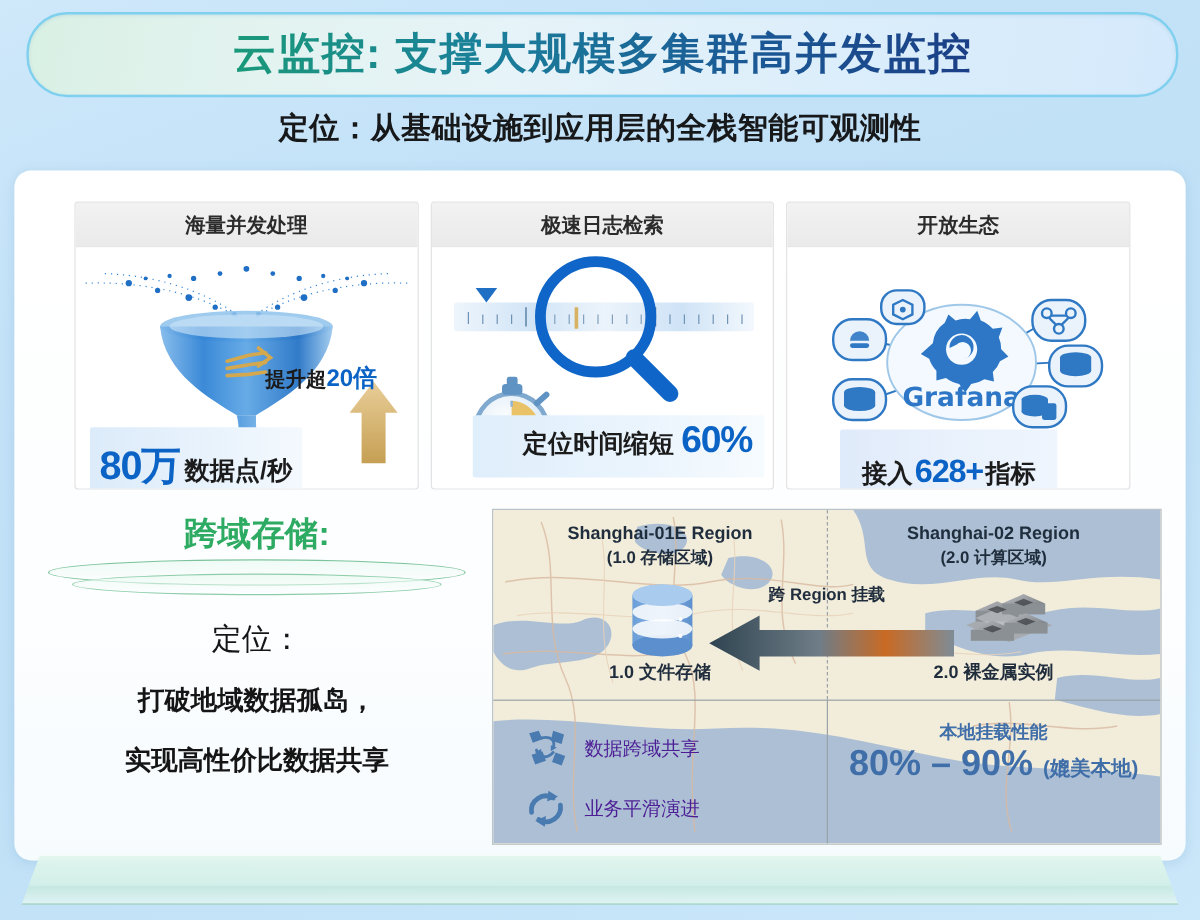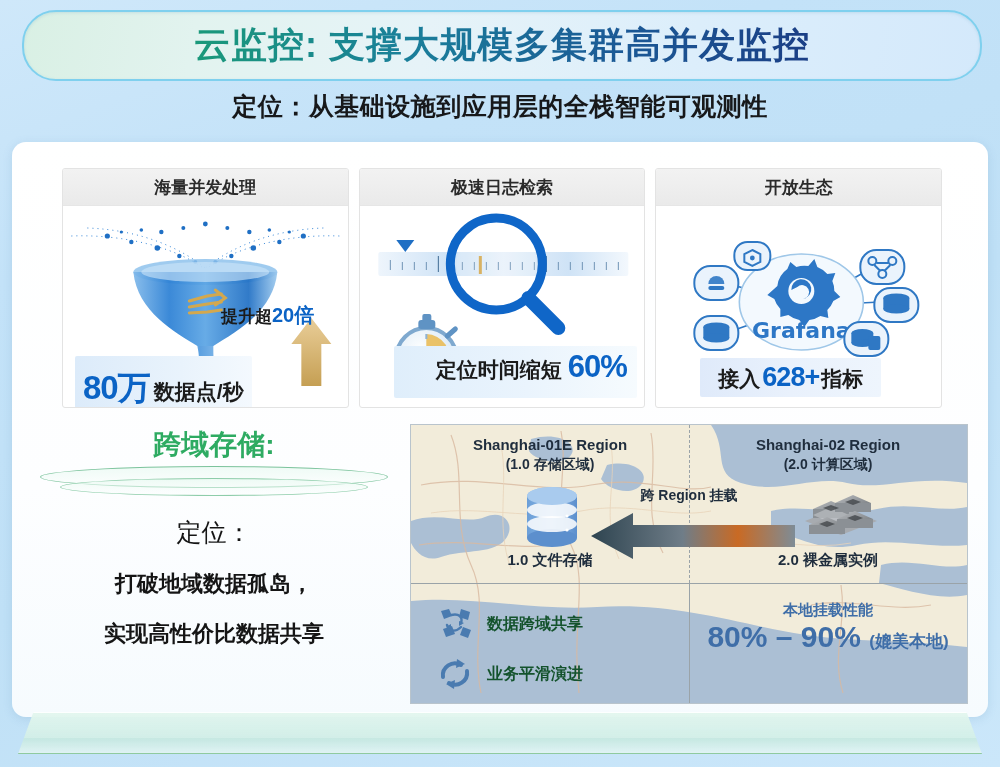--- a/index.html
+++ b/index.html
@@ -69,21 +69,21 @@
     background:linear-gradient(90deg,#dfeefb 0%,#eaf4fd 55%,#f6fbfe 100%);
     padding:3px 10px 13px 42px;border-radius:2px;white-space:nowrap;
     display:flex;align-items:baseline;
   }
   .c2-label{font-size:21px;font-weight:bold;color:#1b1b1b;}
   .c2-num{font-size:31px;font-weight:bold;color:#0b63c5;margin-left:6px;letter-spacing:-1px;}
   
   .card3-pill{
     position:absolute;left:44px;top:152px;
     background:linear-gradient(90deg,#dfeafa 0%,#e9f1fc 50%,#eef5fd 100%);
-    padding:4px 18px;border-radius:2px;white-space:nowrap;
+    padding:20px 18px;border-radius:2px;white-space:nowrap;
     display:flex;align-items:baseline;
   }
   .c3-t{font-size:21px;font-weight:bold;color:#1b1b1b;}
   .c3-n{font-size:27px;font-weight:bold;color:#0b63c5;margin:0 2px;letter-spacing:-1px;}
   
   .lower{position:absolute;left:0;top:282px;width:976px;height:285px;}
   .left-col{position:absolute;left:22px;top:0;width:360px;height:285px;}
   .green-head{
     text-align:center;color:#2eab62;font-weight:bold;font-size:28px;line-height:1.22;
     margin-top:4px;text-shadow:0 1px 0 rgba(255,255,255,.9);
@@ -115,21 +115,21 @@
   .reg-title .sub{font-size:14px;}
   .reg-foot{
     position:absolute;width:50%;top:126px;text-align:center;
     font-size:15px;font-weight:bold;color:#1f2d3d;
   }
   .arrow-label{
     position:absolute;left:50%;transform:translateX(-50%);top:62px;
     font-size:14px;font-weight:bold;color:#1f2d3d;white-space:nowrap;
   }
   .bl-item{display:flex;align-items:center;gap:12px;margin-bottom:16px;}
-  .bl-text{font-size:16px;font-weight:bold;color:#14532d;text-align:center;}
+  .bl-text{font-size:16px;font-weight:normal;color:#4c1d95;text-align:center;}
   .br-cap{font-size:15px;font-weight:bold;color:#3f6ea8;text-align:center;}
   .br-val{font-size:30px;font-weight:bold;color:#3f6ea8;text-align:center;letter-spacing:0;}
   .br-val .small{font-size:17px;}
   
   .glass-base{
     position:absolute;left:18px;top:712px;width:964px;height:40px;
     background:linear-gradient(180deg,rgba(226,246,238,.95) 0%,rgba(212,240,231,.9) 62%,rgba(198,233,222,.85) 64%,rgba(232,248,243,.75) 100%);
     border-top:1px solid rgba(255,255,255,.9);
     border-bottom:1.4px solid #8fca9f;
     clip-path:polygon(1.6% 0,98.4% 0,100% 100%,0 100%);

